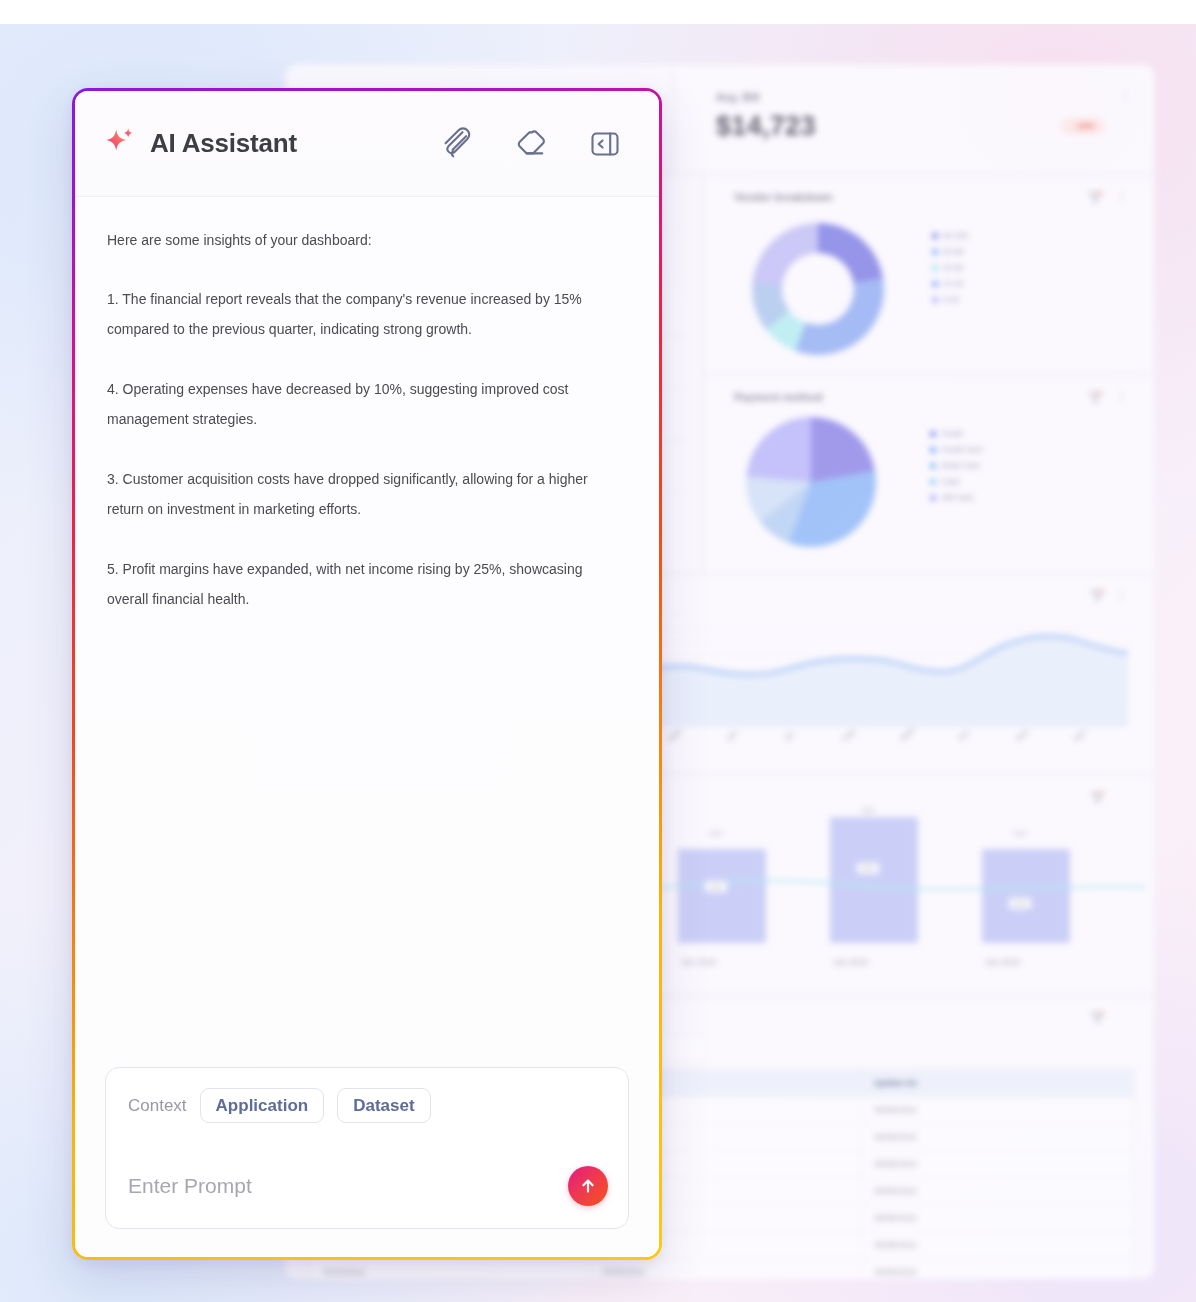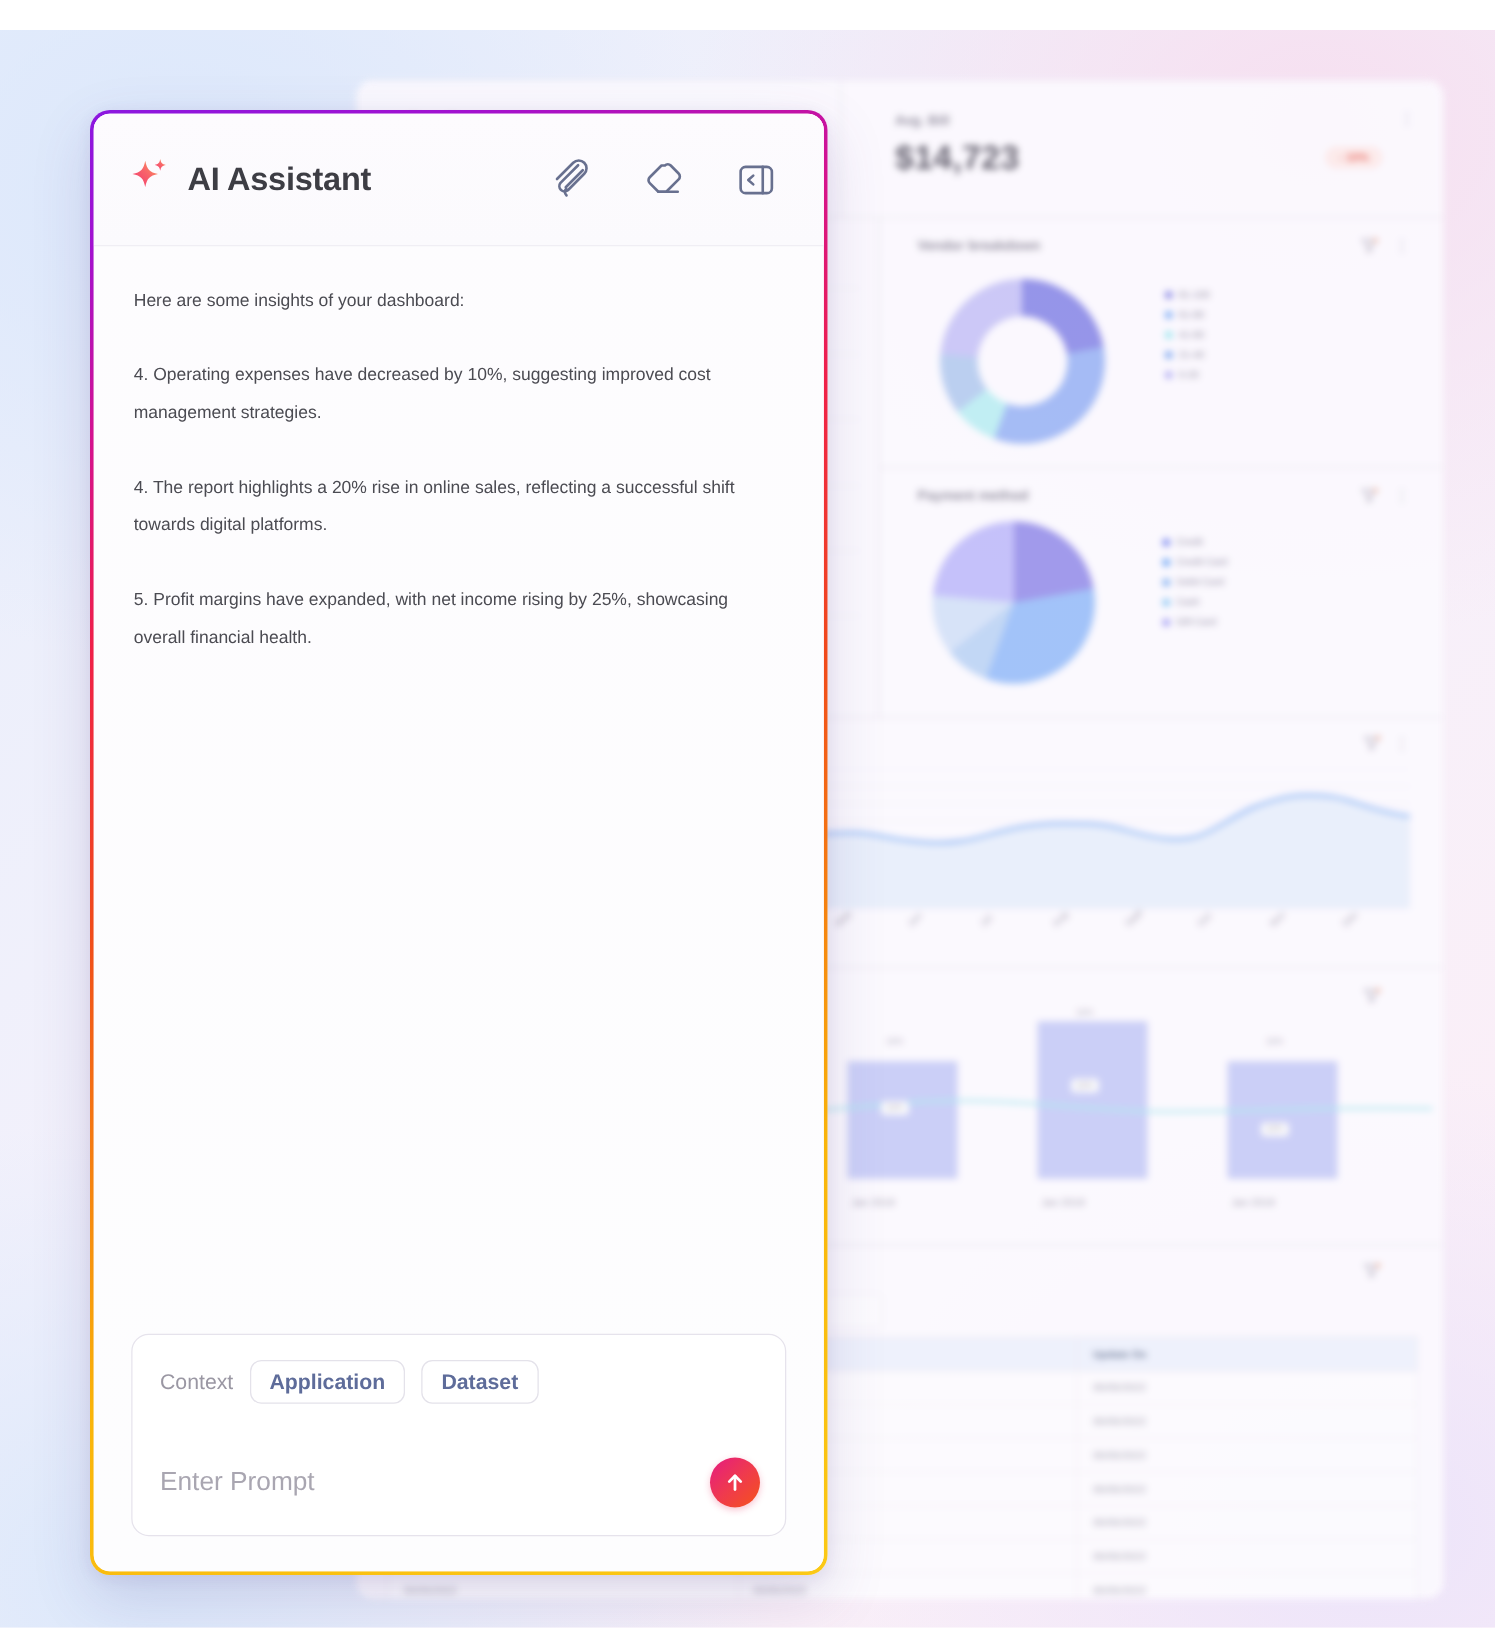--- a/index.html
+++ b/index.html
@@ -422,22 +422,23 @@
               <rect x="6.5" y="8.5" width="25" height="21" rx="4"></rect>
               <path d="M24.2 8.5 V29.5"></path>
               <path d="M16.6 15.5 L12.6 19 L16.6 22.5"></path>
             </svg>
           </div>
         </div>
       </div>
 
       <div id="panel-body">
         <p>Here are some insights of your dashboard:</p>
+        <p>1. The financial report reveals that the company's revenue increased by 15% compared to the previous quarter, indicating strong growth.</p>
         <p>4. Operating expenses have decreased by 10%, suggesting improved cost management strategies.</p>
-        <p>4. The report highlights a 20% rise in online sales, reflecting a successful shift towards digital platforms.</p>
+        <p>3. Customer acquisition costs have dropped significantly, allowing for a higher return on investment in marketing efforts.</p>
         <p>5. Profit margins have expanded, with net income rising by 25%, showcasing overall financial health.</p>
       </div>
 
       <div id="prompt-area">
         <div id="prompt-box">
           <div id="prompt-input-row">
             <input id="prompt-input" type="text" placeholder="Enter Prompt" style="">
             <button id="send-button">
               <svg width="20" height="20" viewBox="0 0 20 20" fill="none" stroke="#ffffff" stroke-width="2.2" stroke-linecap="round" stroke-linejoin="round">
                 <path d="M10 15.6 V4.8"></path>

